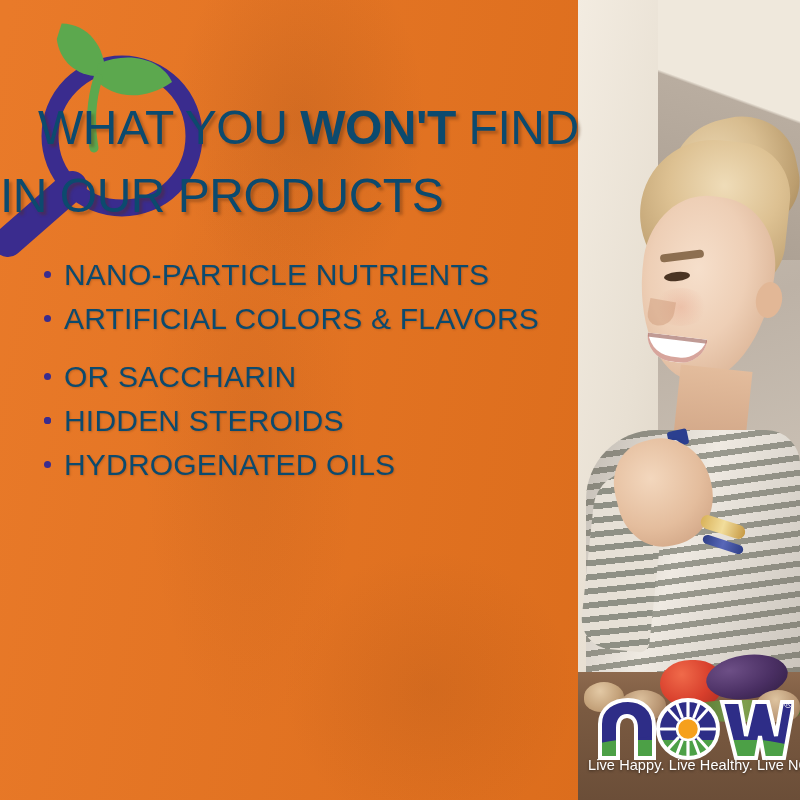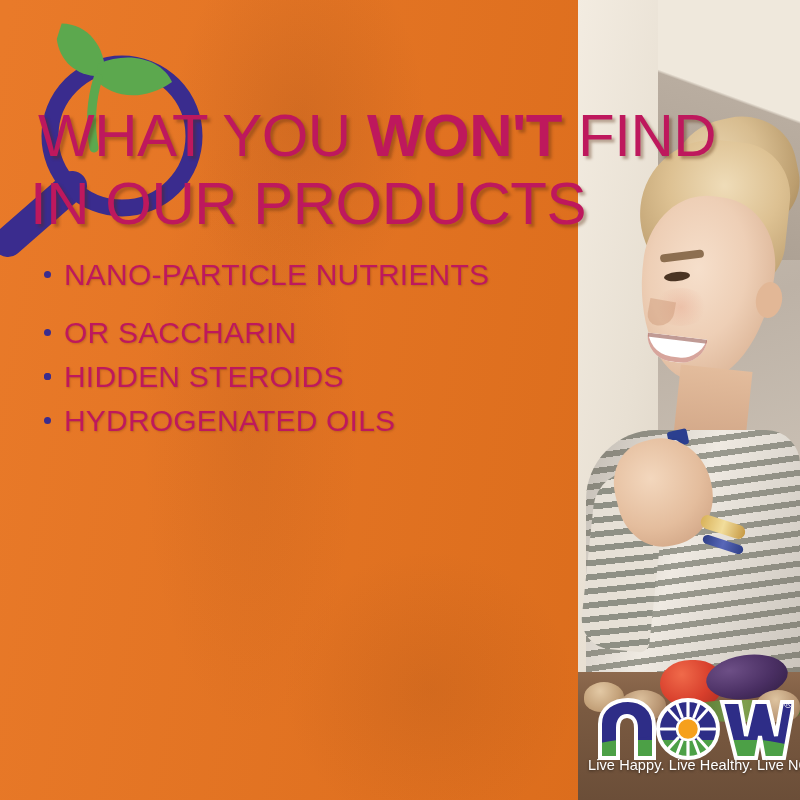--- a/index.html
+++ b/index.html
@@ -275,56 +275,55 @@
     width: 250px;
     height: 250px;
     pointer-events: none;
   }
 
   
   .headline {
     position: absolute;
     left: 0; top: 62px;
     width: 700px;
-    color: #be185d;
-    font-size: 60px;
+    color: #0c4a6e;
+    font-size: 48px;
     line-height: 68px;
     letter-spacing: -0.5px;
     text-transform: uppercase;
     text-shadow: 3px 3px 3px rgba(90,45,15,.38);
     white-space: nowrap;
   }
   .headline .line1 {
     display: block;
     padding-left: 38px;
   }
   .headline .line2 {
     display: block;
-    text-align: center;
+    text-align: left;
     padding-right: 112px;
-    padding-left: 28px;
   }
   .hl-light { font-weight: 400; }
   .hl-bold  { font-weight: 700; }
 
   
   .bullet-list {
     position: absolute;
     left: 40px;
     top: 258px;
     width: 530px;
     margin: 0;
     padding: 0;
     list-style: none;
   }
   .bullet-item {
     position: relative;
     padding-left: 24px;
     margin-bottom: 11px;
-    color: #be185d;
+    color: #0c4a6e;
     font-size: 30px;
     line-height: 33px;
     font-weight: 500;
     letter-spacing: 0.2px;
     text-transform: uppercase;
     text-shadow: 1px 1px 2px rgba(110,52,16,.30);
   }
   .bullet-item::before {
     content: "";
     position: absolute;
@@ -417,20 +416,23 @@
   </svg>
 
   <h1 class="headline">
     <span class="line1"><span class="hl-light">WHAT YOU </span><span class="hl-bold">WON'T</span><span class="hl-light"> FIND</span></span>
     <span class="line2 hl-light">IN OUR PRODUCTS</span>
   </h1>
 
   <ul class="bullet-list">
     <li class="bullet-item">
       <span>NANO-PARTICLE NUTRIENTS</span>
+    </li>
+    <li class="bullet-item">
+      <span>ARTIFICIAL COLORS &amp; FLAVORS</span>
     </li>
     <li class="bullet-item">
       <span class="l2">OR SACCHARIN</span>
     </li>
     <li class="bullet-item">
     </li>
     <li class="bullet-item">
       <span>HIDDEN STEROIDS</span>
     </li>
     <li class="bullet-item">

